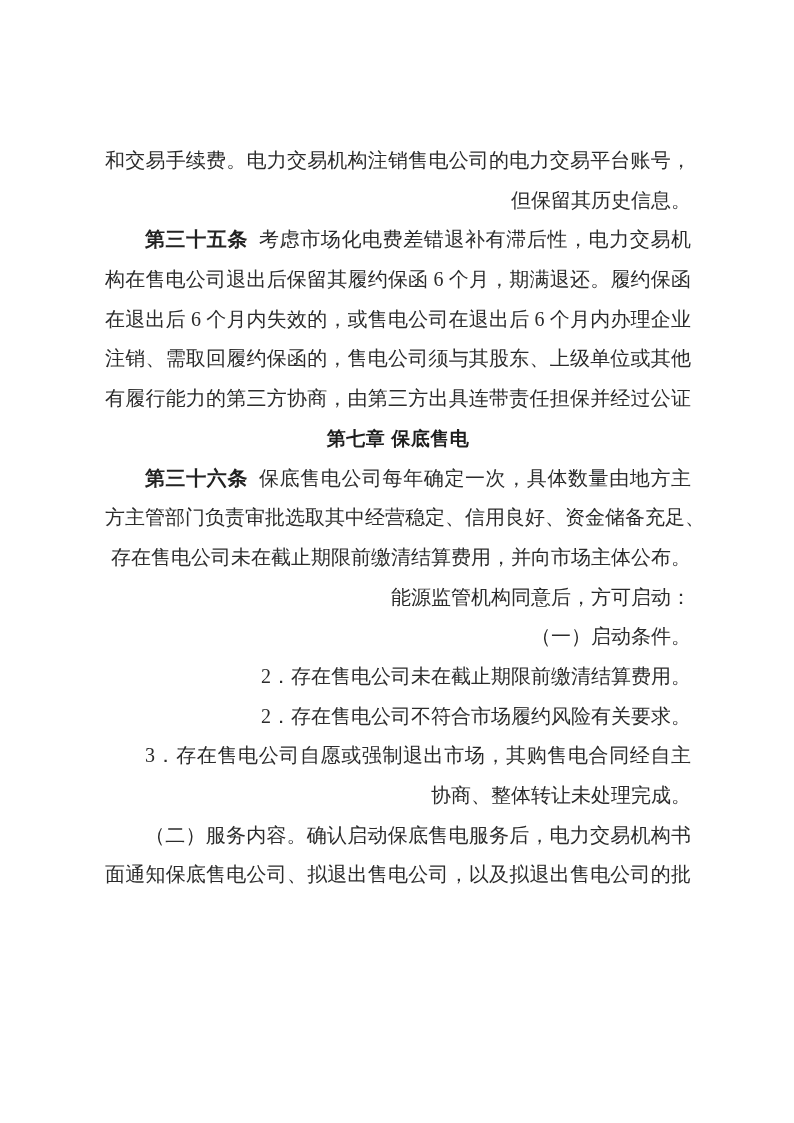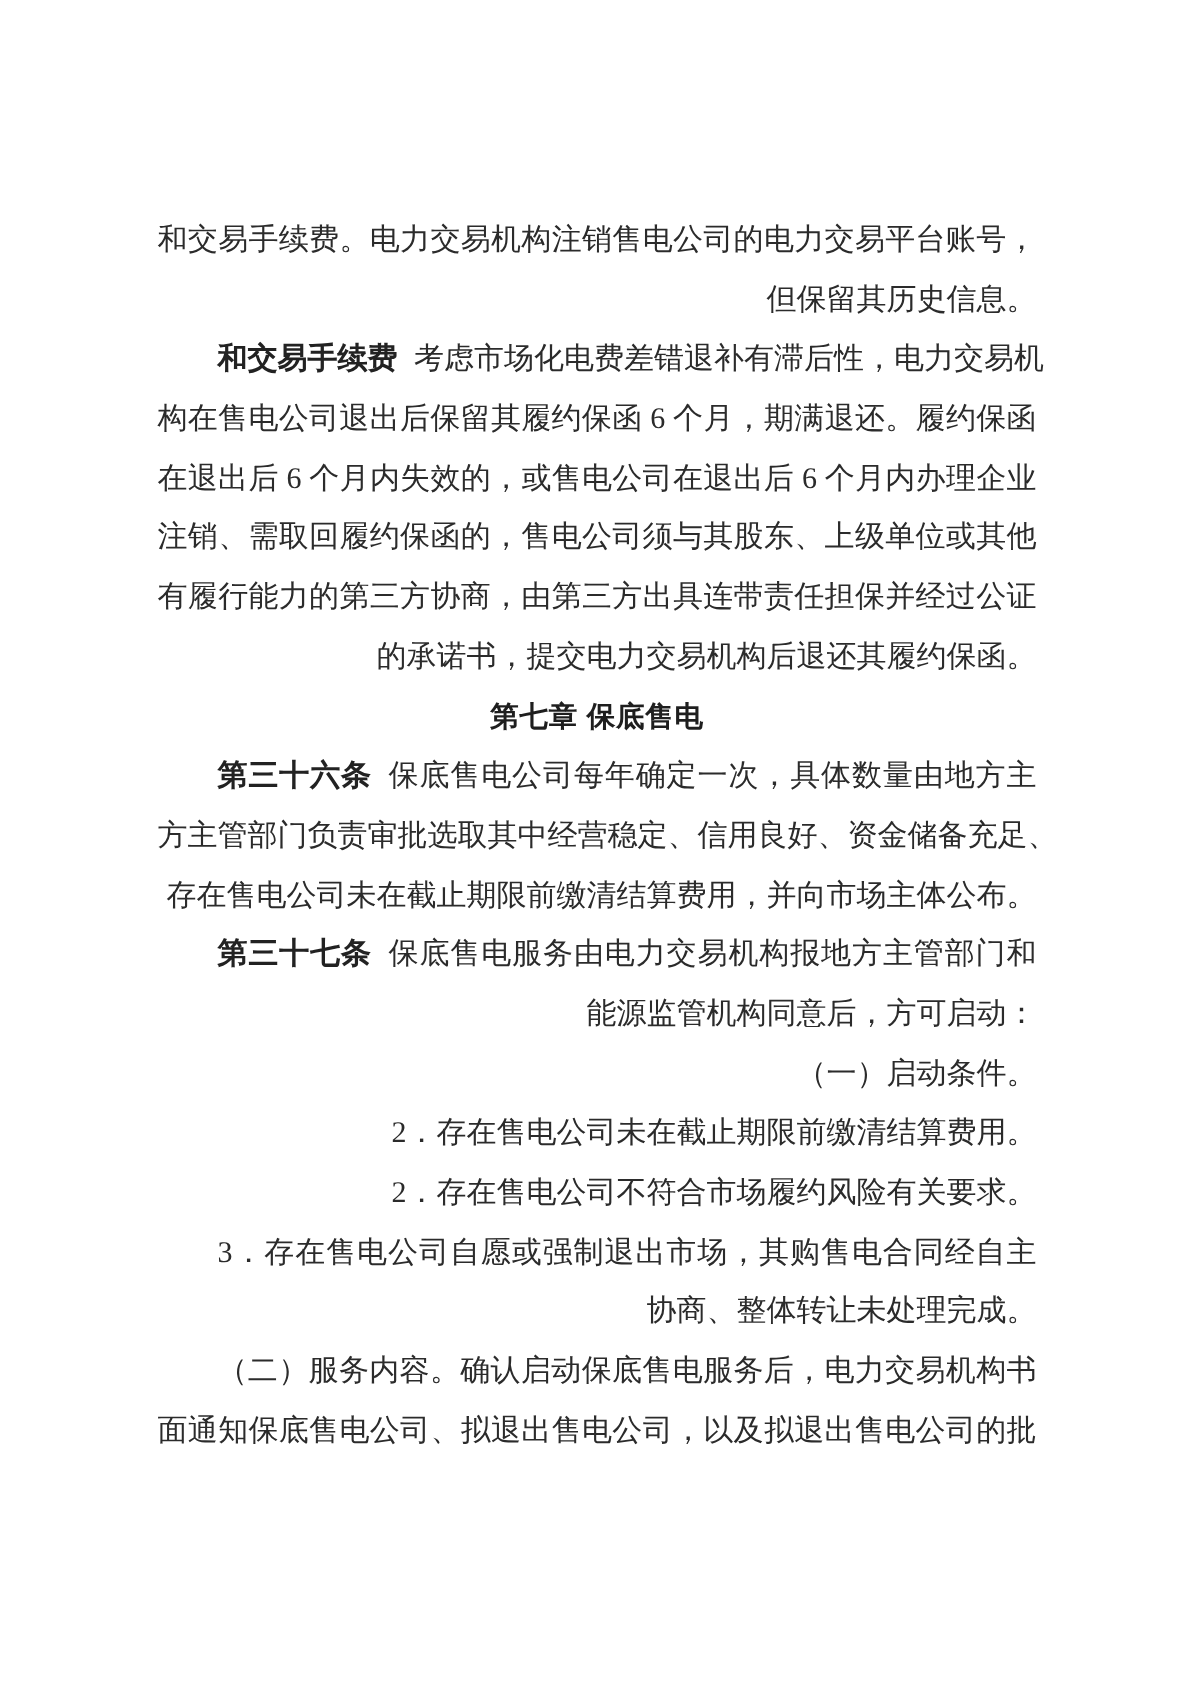--- a/index.html
+++ b/index.html
@@ -56,34 +56,32 @@
 </style>
 </head>
 <body>
 
 <div class="page">
   <div class="content">
 
     <p class="ln j">和交易手续费。电力交易机构注销售电公司的电力交易平台账号，</p>
     <p class="ln">但保留其历史信息。</p>
 
-    <p class="ln j ind"><span class="term">和交易手续费</span><span>考虑市场化电费差错退补有滞后性，电力交易机</span></p>
+    <p class="ln j ind"><span class="term">第三十五条</span><span>考虑市场化电费差错退补有滞后性，电力交易机</span></p>
     <p class="ln j">构在售电公司退出后保留其履约保函 6 个月，期满退还。履约保函</p>
     <p class="ln j">在退出后 6 个月内失效的，或售电公司在退出后 6 个月内办理企业</p>
     <p class="ln j">注销、需取回履约保函的，售电公司须与其股东、上级单位或其他</p>
     <p class="ln j">有履行能力的第三方协商，由第三方出具连带责任担保并经过公证</p>
-    <p class="ln">的承诺书，提交电力交易机构后退还其履约保函。</p>
 
     <p class="ln heading">第七章 保底售电</p>
 
     <p class="ln j ind"><span class="term">第三十六条</span><span>保底售电公司每年确定一次，具体数量由地方主</span></p>
     <p class="ln j">方主管部门负责审批选取其中经营稳定、信用良好、资金储备充足、</p>
     <p class="ln">存在售电公司未在截止期限前缴清结算费用，并向市场主体公布。</p>
 
-    <p class="ln j ind"><span class="term">第三十七条</span><span>保底售电服务由电力交易机构报地方主管部门和</span></p>
     <p class="ln">能源监管机构同意后，方可启动：</p>
 
     <p class="ln ind">（一）启动条件。</p>
     <p class="ln ind">2．存在售电公司未在截止期限前缴清结算费用。</p>
     <p class="ln ind">2．存在售电公司不符合市场履约风险有关要求。</p>
     <p class="ln j ind">3．存在售电公司自愿或强制退出市场，其购售电合同经自主</p>
     <p class="ln">协商、整体转让未处理完成。</p>
     <p class="ln j ind">（二）服务内容。确认启动保底售电服务后，电力交易机构书</p>
     <p class="ln j">面通知保底售电公司、拟退出售电公司，以及拟退出售电公司的批</p>
 

